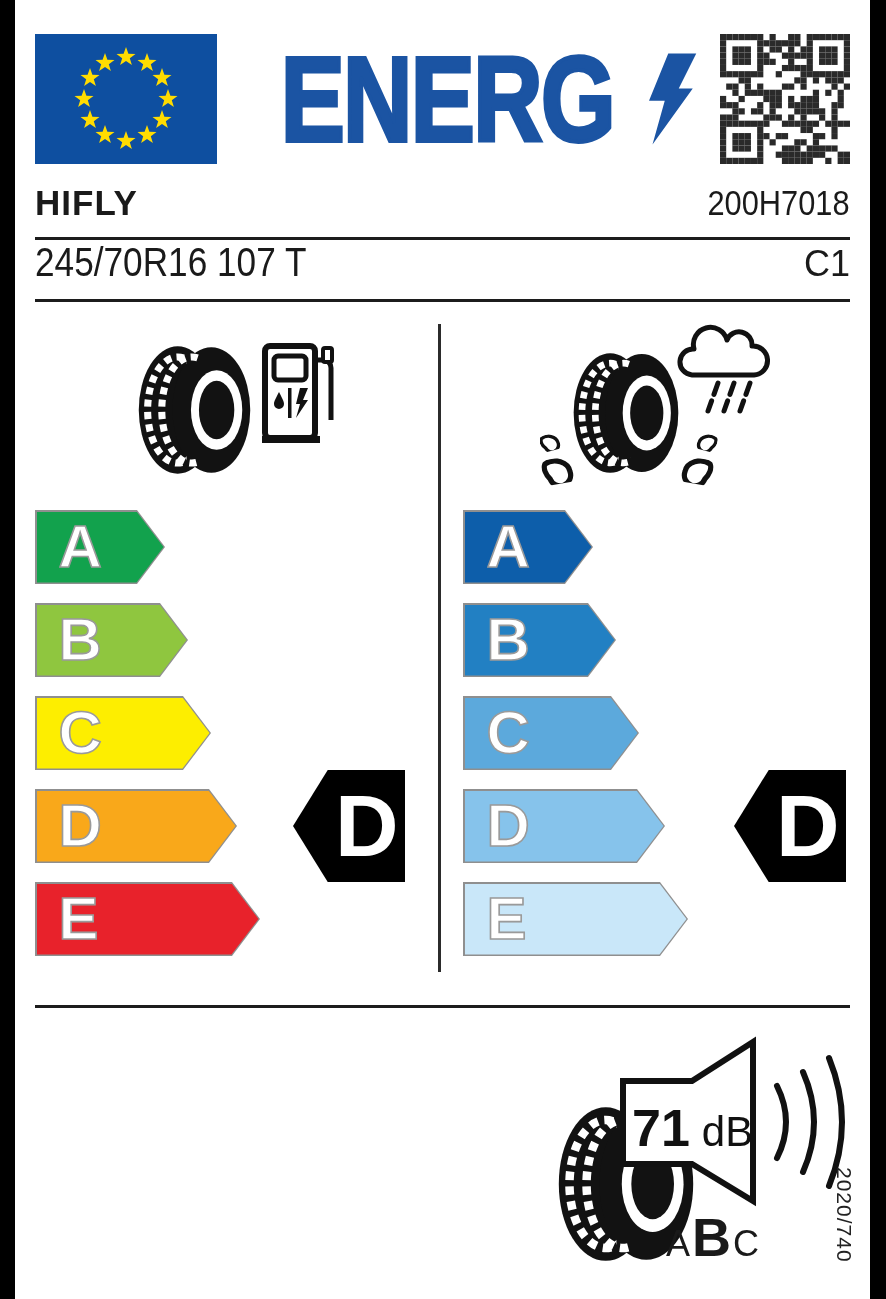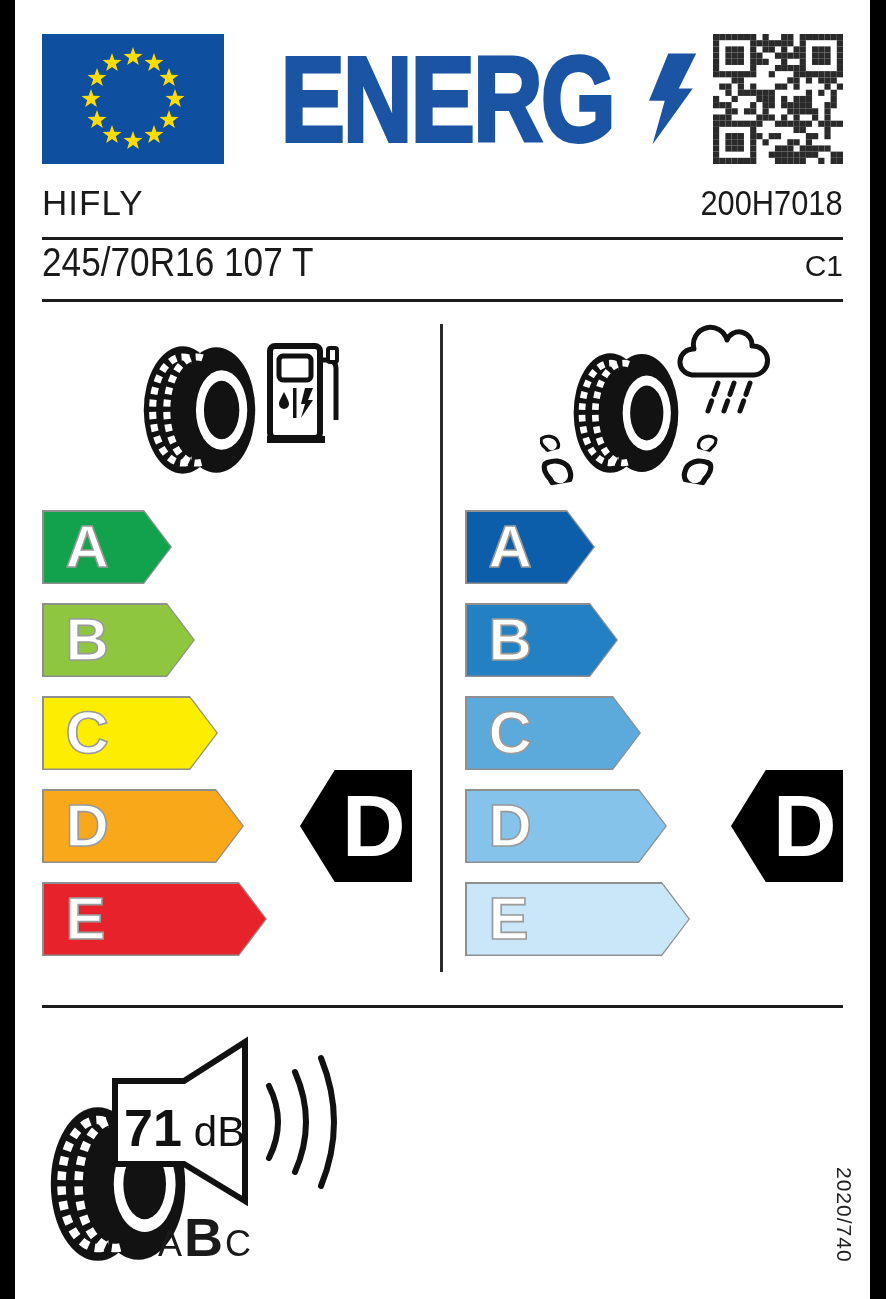--- a/index.html
+++ b/index.html
@@ -1,38 +1,38 @@
 <!DOCTYPE html>
 <html><head>
 <meta charset="utf-8">
 <style>
   html,body{margin:0;padding:0;background:#fff}
   body{width:886px;height:1299px;font-family:"Liberation Sans",sans-serif;color:#1a1a1a}
   .label{box-sizing:border-box;width:886px;height:1299px;background:#fff;
          border-left:15px solid #000;border-right:16px solid #000;
-         padding:0 27px;position:relative;overflow:hidden}
+         padding:0 20px;position:relative;overflow:hidden}
 
   
   .hdr{margin-top:33px;height:132px;display:flex;align-items:center}
   .flag{width:182px;height:130px;flex:0 0 auto}
   .logo{flex:1;display:flex;justify-content:center;align-items:center;height:132px}
   .logo-text{font-size:120px;font-weight:bold;line-height:1;letter-spacing:-2px;
              -webkit-text-stroke:4px;transform:scaleX(.8);transform-origin:center}
   .bolt{width:56px;height:104px;margin-left:-14px;flex:0 0 auto}
   .qr{width:130px;height:130px;flex:0 0 auto}
 
   
   .row{display:flex;justify-content:space-between;align-items:baseline}
   .brand-row{margin-top:18px}
-  .brand{font-size:35px;font-weight:normal;letter-spacing:1px}
+  .brand{font-size:35px;font-weight:bold;letter-spacing:1px}
   .code{font-size:35px;transform:scaleX(.88);transform-origin:right center}
   .rule{height:3px;background:#1c1c1c;border:0;margin:14px 0 0}
   .size-row{margin-top:0}
   .size{font-size:40px;transform:scaleX(.88);transform-origin:left center}
-  .tclass{font-size:30px}
+  .tclass{font-size:36px}
 
   
   .ratings{display:flex;padding-top:8px}
   .col{position:relative}
   .col.left{width:403px}
   .col.right{width:405px}
   .vdiv{width:3px;background:#2b2b2b;height:648px;margin-top:14px;flex:0 0 auto}
   .icon-area{height:200px;display:flex;align-items:center;justify-content:center}
   .icon-area .pump{transform:translateY(-22px);margin-left:10px}
   .col.right .icon-area{margin-left:28px}
@@ -46,21 +46,21 @@
   .a1{width:130px}.a2{width:153px}.a3{width:176px}.a4{width:202px}.a5{width:225px}
   .pointer{position:absolute;top:460px;width:112px;height:112px;display:flex;align-items:center;
      clip-path:polygon(0 50%,31% 0,100% 0,100% 100%,31% 100%)}
   .col.left .pointer{left:258px}
   .col.right .pointer{right:0}
   .pointer .pl{margin-left:42px;font-size:88px;font-weight:bold;color:#fff;line-height:1}
 
   .rule3{margin-top:30px}
 
   
-  .noise-wrap{margin-top:26px;display:flex;justify-content:flex-start}
+  .noise-wrap{margin-top:26px;display:flex;justify-content:flex-end}
   .reg{position:absolute;right:14px;bottom:36px;writing-mode:vertical-rl;
        font-size:21px;letter-spacing:1px;color:#222}
   svg text{font-family:"Liberation Sans",sans-serif}
 </style>
 </head>
 <body>
 
 <svg width="0" height="0" style="position:absolute" aria-hidden="true">
   <defs>
     <symbol id="tire" viewBox="0 0 130 150">

